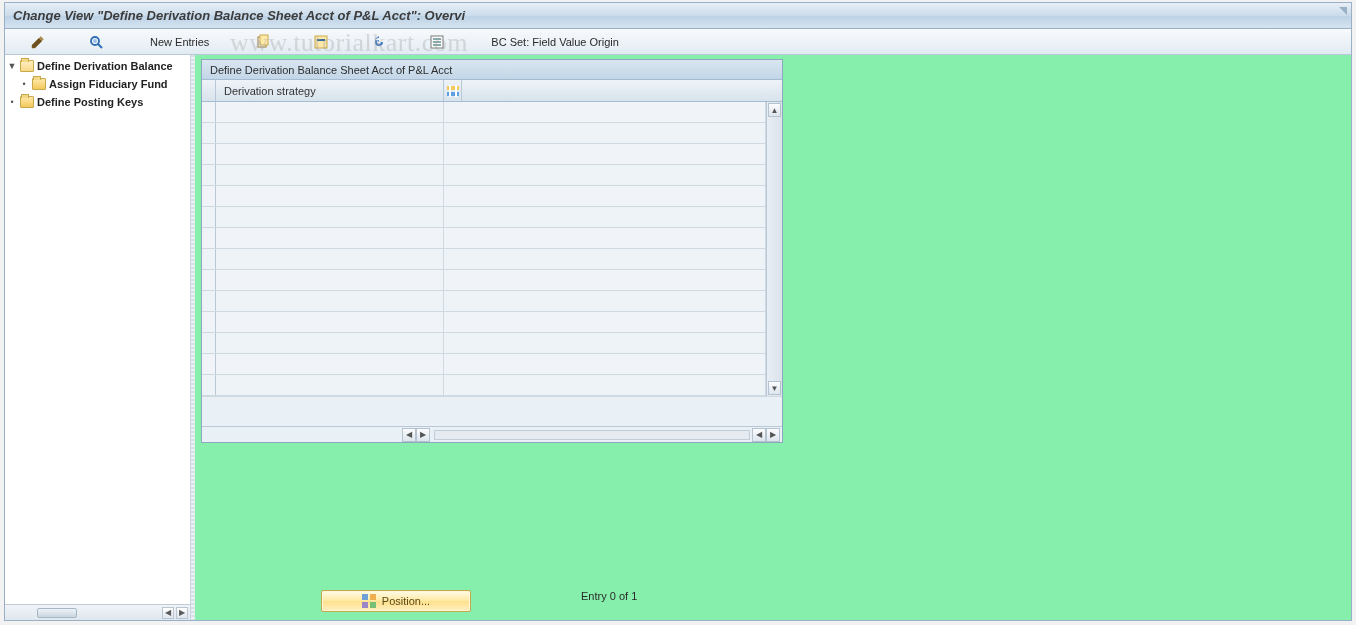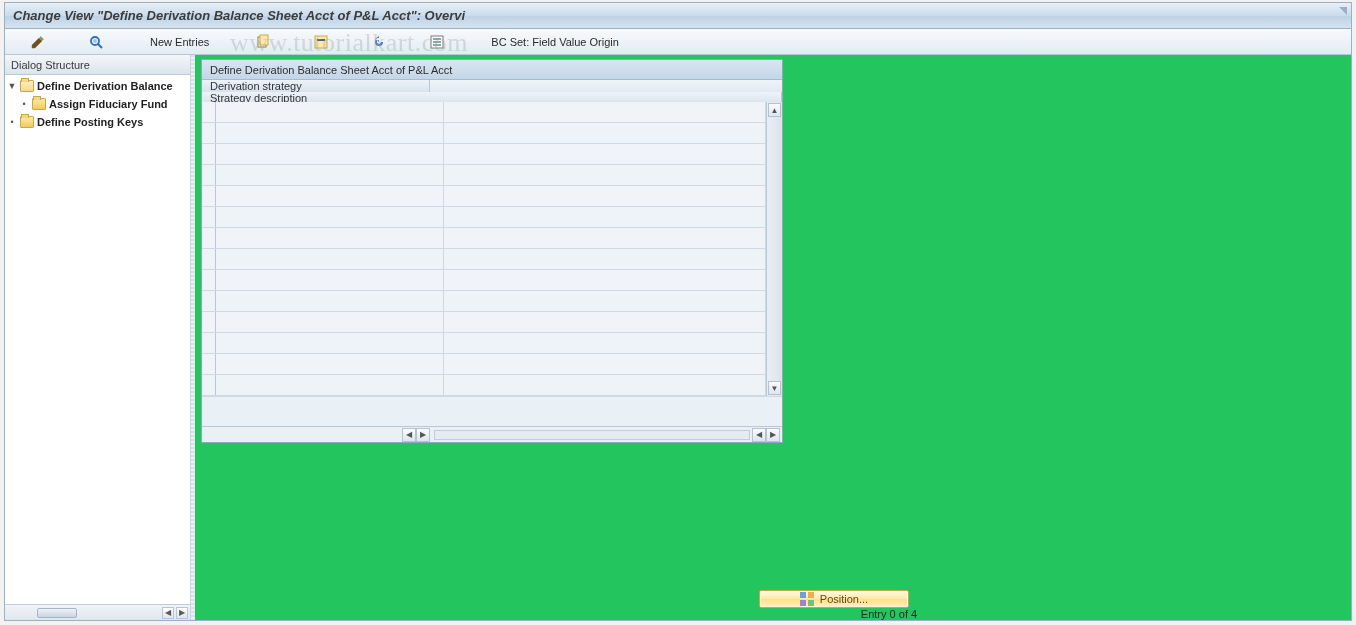--- a/index.html
+++ b/index.html
@@ -160,21 +160,21 @@
     background: repeating-linear-gradient(#d8e0e8 0 2px, #eef2f6 2px 4px);
     cursor: col-resize;
   }
   
   .main {
     flex: 1;
     position: relative;
     display: flex;
     flex-direction: column;
     padding: 4px 4px 0 6px;
-    background: #22c55e;
+    background: #86efac;
   }
   .table-box {
     width: 582px;
     border: 1px solid #8ea7be;
     background: #e9f0f6;
     display: flex;
     flex-direction: column;
   }
   .table-title {
     height: 20px;
@@ -182,21 +182,20 @@
     border-bottom: 1px solid #a6bcd0;
     padding: 0 8px;
     display:flex; align-items:center;
     color:#2d2d2d;
   }
   .table-head {
     height: 22px;
     display: flex;
     background: linear-gradient(#eef3f8,#d8e3ec);
     border-bottom: 1px solid #a6bcd0;
-    flex-direction: column;
   }
   .th {
     border-right: 1px solid #b9c8d6;
     display:flex; align-items:center;
     padding: 0 8px;
     color:#333;
     background: linear-gradient(#eef3f8,#d8e3ec);
   }
   .th.sel { width: 14px; padding:0; }
   .th.c1 { width: 228px; }
@@ -263,23 +262,21 @@
     width:14px;height:14px;display:flex;align-items:center;justify-content:center;
     background:linear-gradient(#fbfcfe,#dde5ed);
     border:1px solid #b5c2cf; font-size:8px;color:#555;
   }
   
   .footer {
     position: relative;
     margin-top: auto;
     height: 30px;
     display:flex;
-    align-items:center;
     padding-left: 120px;
-    flex-direction: column;
   }
   .position-btn {
     width: 150px; height:22px;
     border:1px solid #c5a74e;
     background: linear-gradient(#fffbe8,#ffe9a3 49%, #ffe08a 50%, #fff0c2);
     border-radius: 2px;
     display:flex; align-items:center; justify-content:center;
     gap:6px;
     color:#5a4a1a;
     box-shadow: inset 0 0 0 1px #fff6d9;
@@ -361,21 +358,20 @@
           <rect x="4" y="10" width="8" height="2" fill="#8aa"></rect>
         </svg>
     </div>
     <div class="tb-btn tb-text-btn">
       <span class="tb-label">BC Set: Field Value Origin</span>
     </div>
   </div>
 
   <div class="content-row">
     <div class="sidebar">
-      <div class="sidebar-header">Dialog Structure</div>
       <div class="tree">
         <div class="tree-row selected">
           <span class="tree-indent" style="width:2px"></span>
           <span class="twisty">▼</span>
           <span class="folder-icon open"></span>
           <span class="tree-label">Define Derivation Balance</span>
         </div>
         <div class="tree-row">
           <span class="tree-indent" style="width:14px"></span>
           <span class="twisty">•</span>
@@ -399,21 +395,20 @@
     </div>
 
     <div class="splitter"></div>
 
     <div class="main">
       <div class="table-box">
         <div class="table-title">Define Derivation Balance Sheet Acct of P&amp;L Acct</div>
         <div class="table-head">
           <div class="th sel"></div>
           <div class="th c1">Derivation strategy</div>
-          <div class="th c2">Strategy description</div>
           <div class="th cfg">
               <span class="cfg-icon"></span>
             </div>
         </div>
         <div class="tbody">
           <div class="rows" id="rows-container">
               <div class="tr">
                 <div class="td-sel"></div>
                 <div class="td c1"></div>
                 <div class="td c2"></div>
@@ -504,19 +499,19 @@
             <div class="hsb-btn">▶</div>
           </div>
         </div>
       </div>
 
       <div class="footer">
         <div class="position-btn">
           <span class="pos-icon"></span>
           <span>Position...</span>
         </div>
-        <span class="entry-text">Entry 0 of 4</span>
+        <span class="entry-text">Entry 0 of 1</span>
       </div>
     </div>
   </div>
 </div>
 
 <div class="watermark">www.tutorialkart.com</div>
 
 </body></html>

